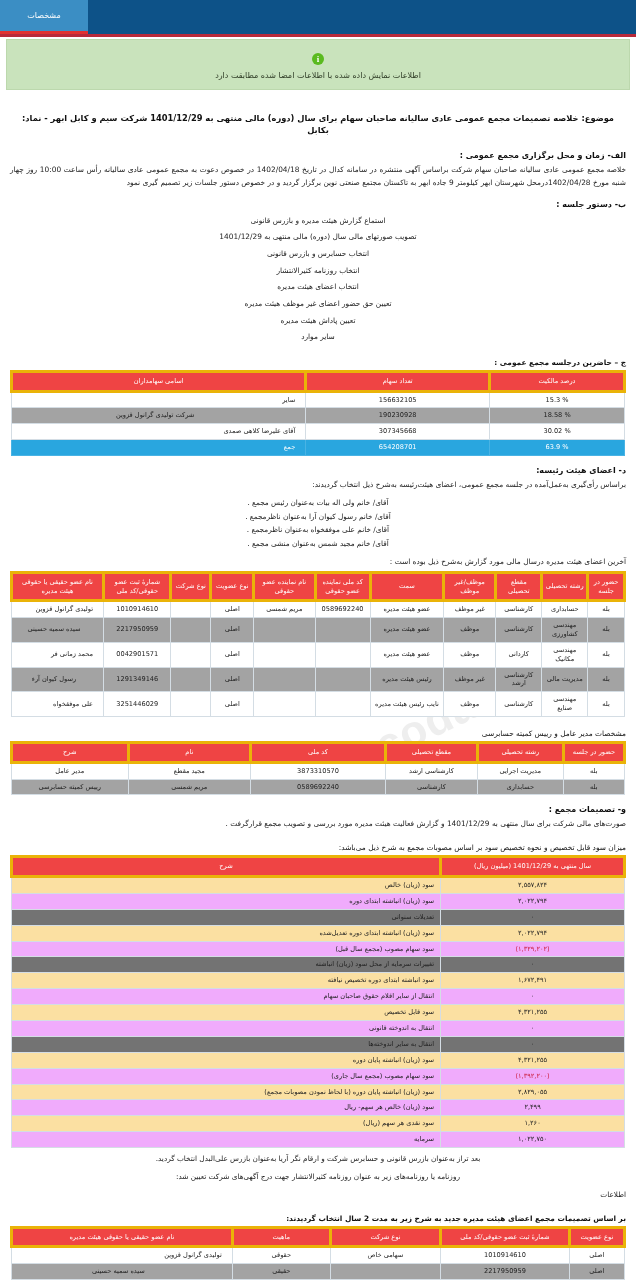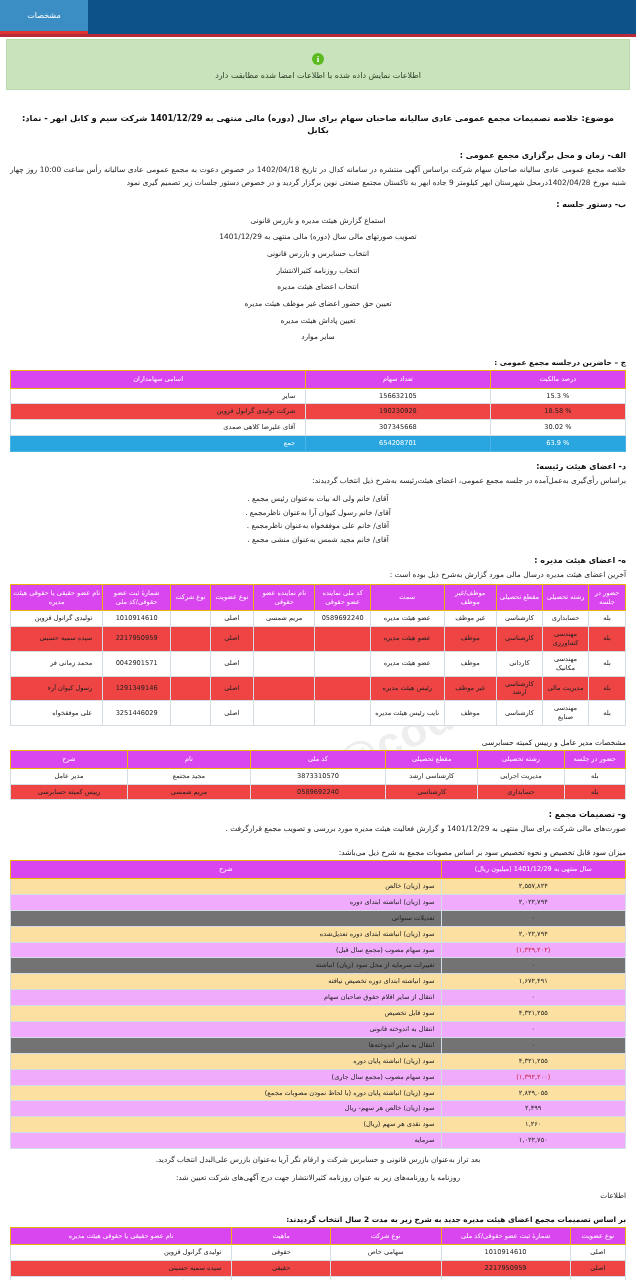--- a/index.html
+++ b/index.html
@@ -122,39 +122,39 @@
   
   table {
     width: 100%;
     border-collapse: collapse;
     table-layout: fixed;
     margin-bottom: 4px;
     background: #fff;
   }
   table.bordered { border: 1px solid #9cb8ce; }
   th {
-    background: #d946ef;
+    background: #ef4444;
     color: #ffffff;
     font-size: 6.6px;
     font-weight: normal;
     padding: 4px 2px;
     text-align: center;
-    border: 1px solid #eab308;
+    border: 3px solid #eab308;
     line-height: 1.3;
   }
   td {
     font-size: 6.6px;
     color: #222;
     padding: 3px 3px;
     text-align: center;
     border: 1px solid #d4dde4;
     line-height: 1.35;
   }
   td.rightcell { text-align: right; padding-right: 10px; }
-  tr.alt td { background: #ef4444; }
+  tr.alt td { background: #a3a3a3; text-align: center; }
   tr.sum td { background: #29a6df; color: #fff; border-color: #49b3e4; }
 
   
   table.profit th:first-child { width: 30%; }
   table.profit td.label { text-align: right; padding-right: 6px; }
   table.profit tr.y td { background: #fbe0a2; }
   table.profit tr.b td { background: #f0abfc; }
   table.profit tr.w td { background: #737373; }
   td.neg { color: #cc2244; }
 
@@ -247,21 +247,20 @@
 
   <div class="sec-head">د- اعضای هیئت رئیسه:</div>
   <div class="para">براساس رأی‌گیری به‌عمل‌آمده در جلسه مجمع عمومی، اعضای هیئت‌رئیسه به‌شرح ذیل انتخاب گردیدند:</div>
   <div class="rais-list">
     <div class="rais-item">آقای/ خانم  ولی اله بیات  به‌عنوان رئیس مجمع .</div>
     <div class="rais-item">آقای/ خانم  رسول کیوان آرا   به‌عنوان ناظرمجمع .</div>
     <div class="rais-item">آقای/ خانم  علی موفقخواه  به‌عنوان ناظرمجمع .</div>
     <div class="rais-item">آقای/ خانم  مجید شمس  به‌عنوان منشی مجمع .</div>
   </div>
 
-  <div class="sec-head">ه- اعضای هیئت مدیره :</div>
   <div class="para">آخرین اعضای هیئت مدیره درسال مالی مورد گزارش به‌شرح ذیل بوده است :</div>
 
   <table class="bordered">
     <thead>
       <tr>
         <th style="width:6%">حضور در جلسه</th>
         <th style="width:7.5%">رشته تحصیلی</th>
         <th style="width:7.5%">مقطع تحصیلی</th>
         <th style="width:8.5%">موظف/غیر موظف</th>
         <th style="width:12%">سمت</th>
@@ -353,21 +352,21 @@
         <th style="width:20%">نام</th>
         <th>شرح</th>
       </tr>
     </thead>
     <tbody>
       <tr>
         <td>بله</td>
         <td>مدیریت اجرایی</td>
         <td>کارشناسی ارشد</td>
         <td>3873310570</td>
-        <td>مجید مجتمع</td>
+        <td>مجید مقطع</td>
         <td>مدیر عامل</td>
       </tr>
       <tr class="alt">
         <td>بله</td>
         <td>حسابداری</td>
         <td>کارشناسی</td>
         <td>0589692240</td>
         <td>مریم شمسی</td>
         <td>رییس کمیته حسابرسی</td>
       </tr>

